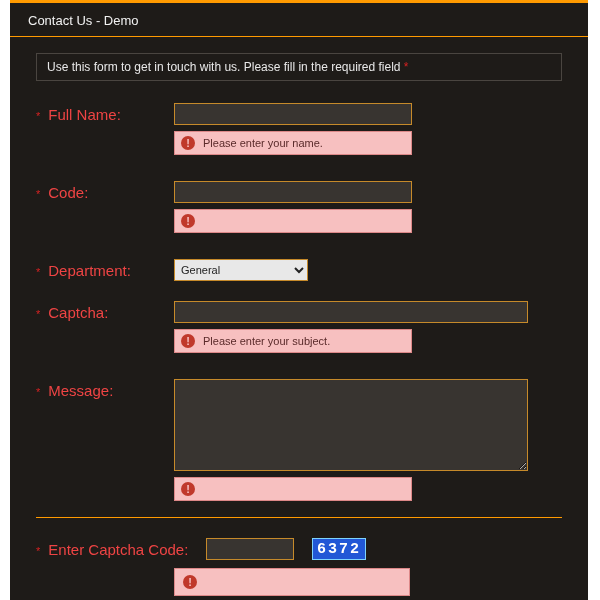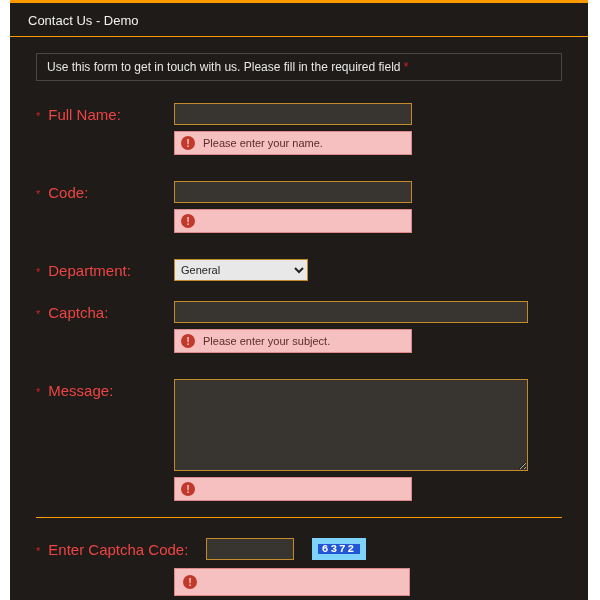--- a/index.html
+++ b/index.html
@@ -111,24 +111,24 @@
     width: 88px; height: 22px;
     background: #383430; border: 1px solid #c68a2a;
     color: #eee; padding: 0 4px;
     font-family: inherit; font-size: 12px;
     margin-right: 18px;
   }
   .captcha-code {
     display: inline-flex; align-items: center; justify-content: center;
     background: #2157d6; color: #fff;
     font-family: "Courier New", monospace;
-    font-weight: bold; font-size: 11px;
+    font-weight: bold; font-size: 15px;
     letter-spacing: 2px;
     width: 54px; height: 22px;
-    border: 6px solid #7dd3fc;
+    border: 1px solid #7dd3fc;
   }
   .captcha-error-wrap { margin-left: 138px; margin-top: 8px; }
   .captcha-error {
     display: flex; align-items: center;
     background: #f7c0c0;
     border: 1px solid #d88;
     padding: 6px 8px;
     color: #5a2a2a;
     font-size: 11px;
     width: 236px;

